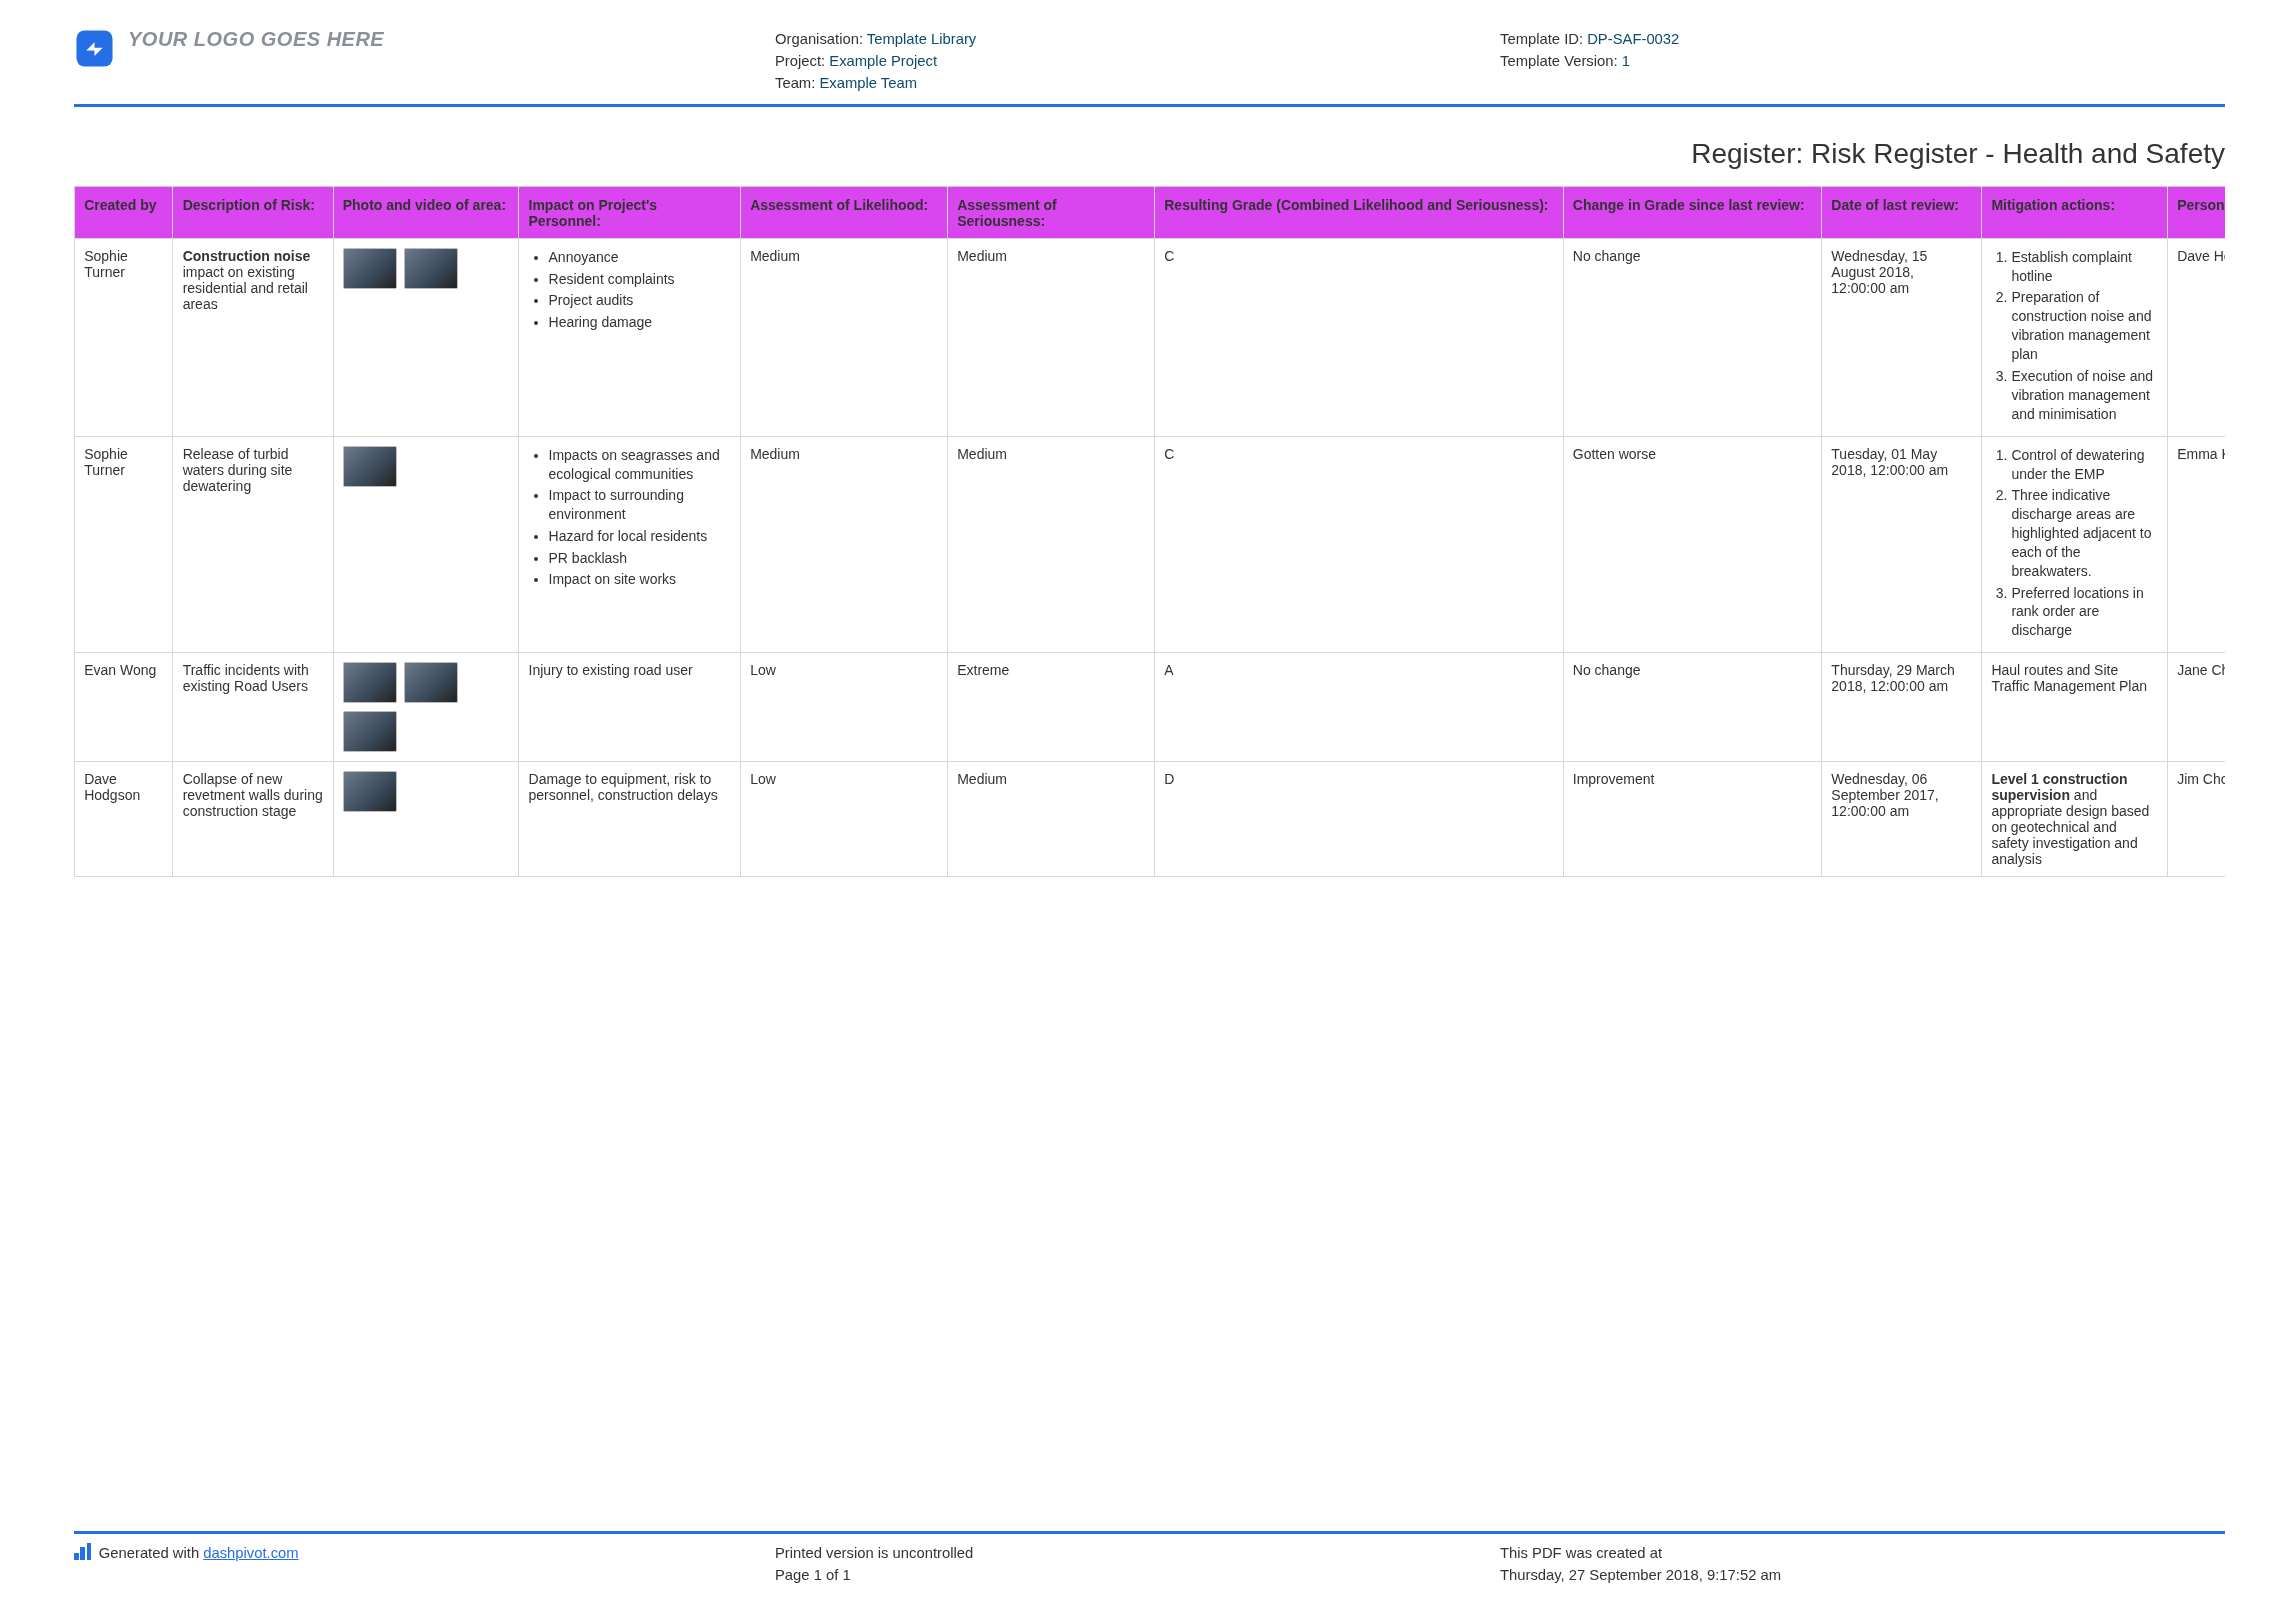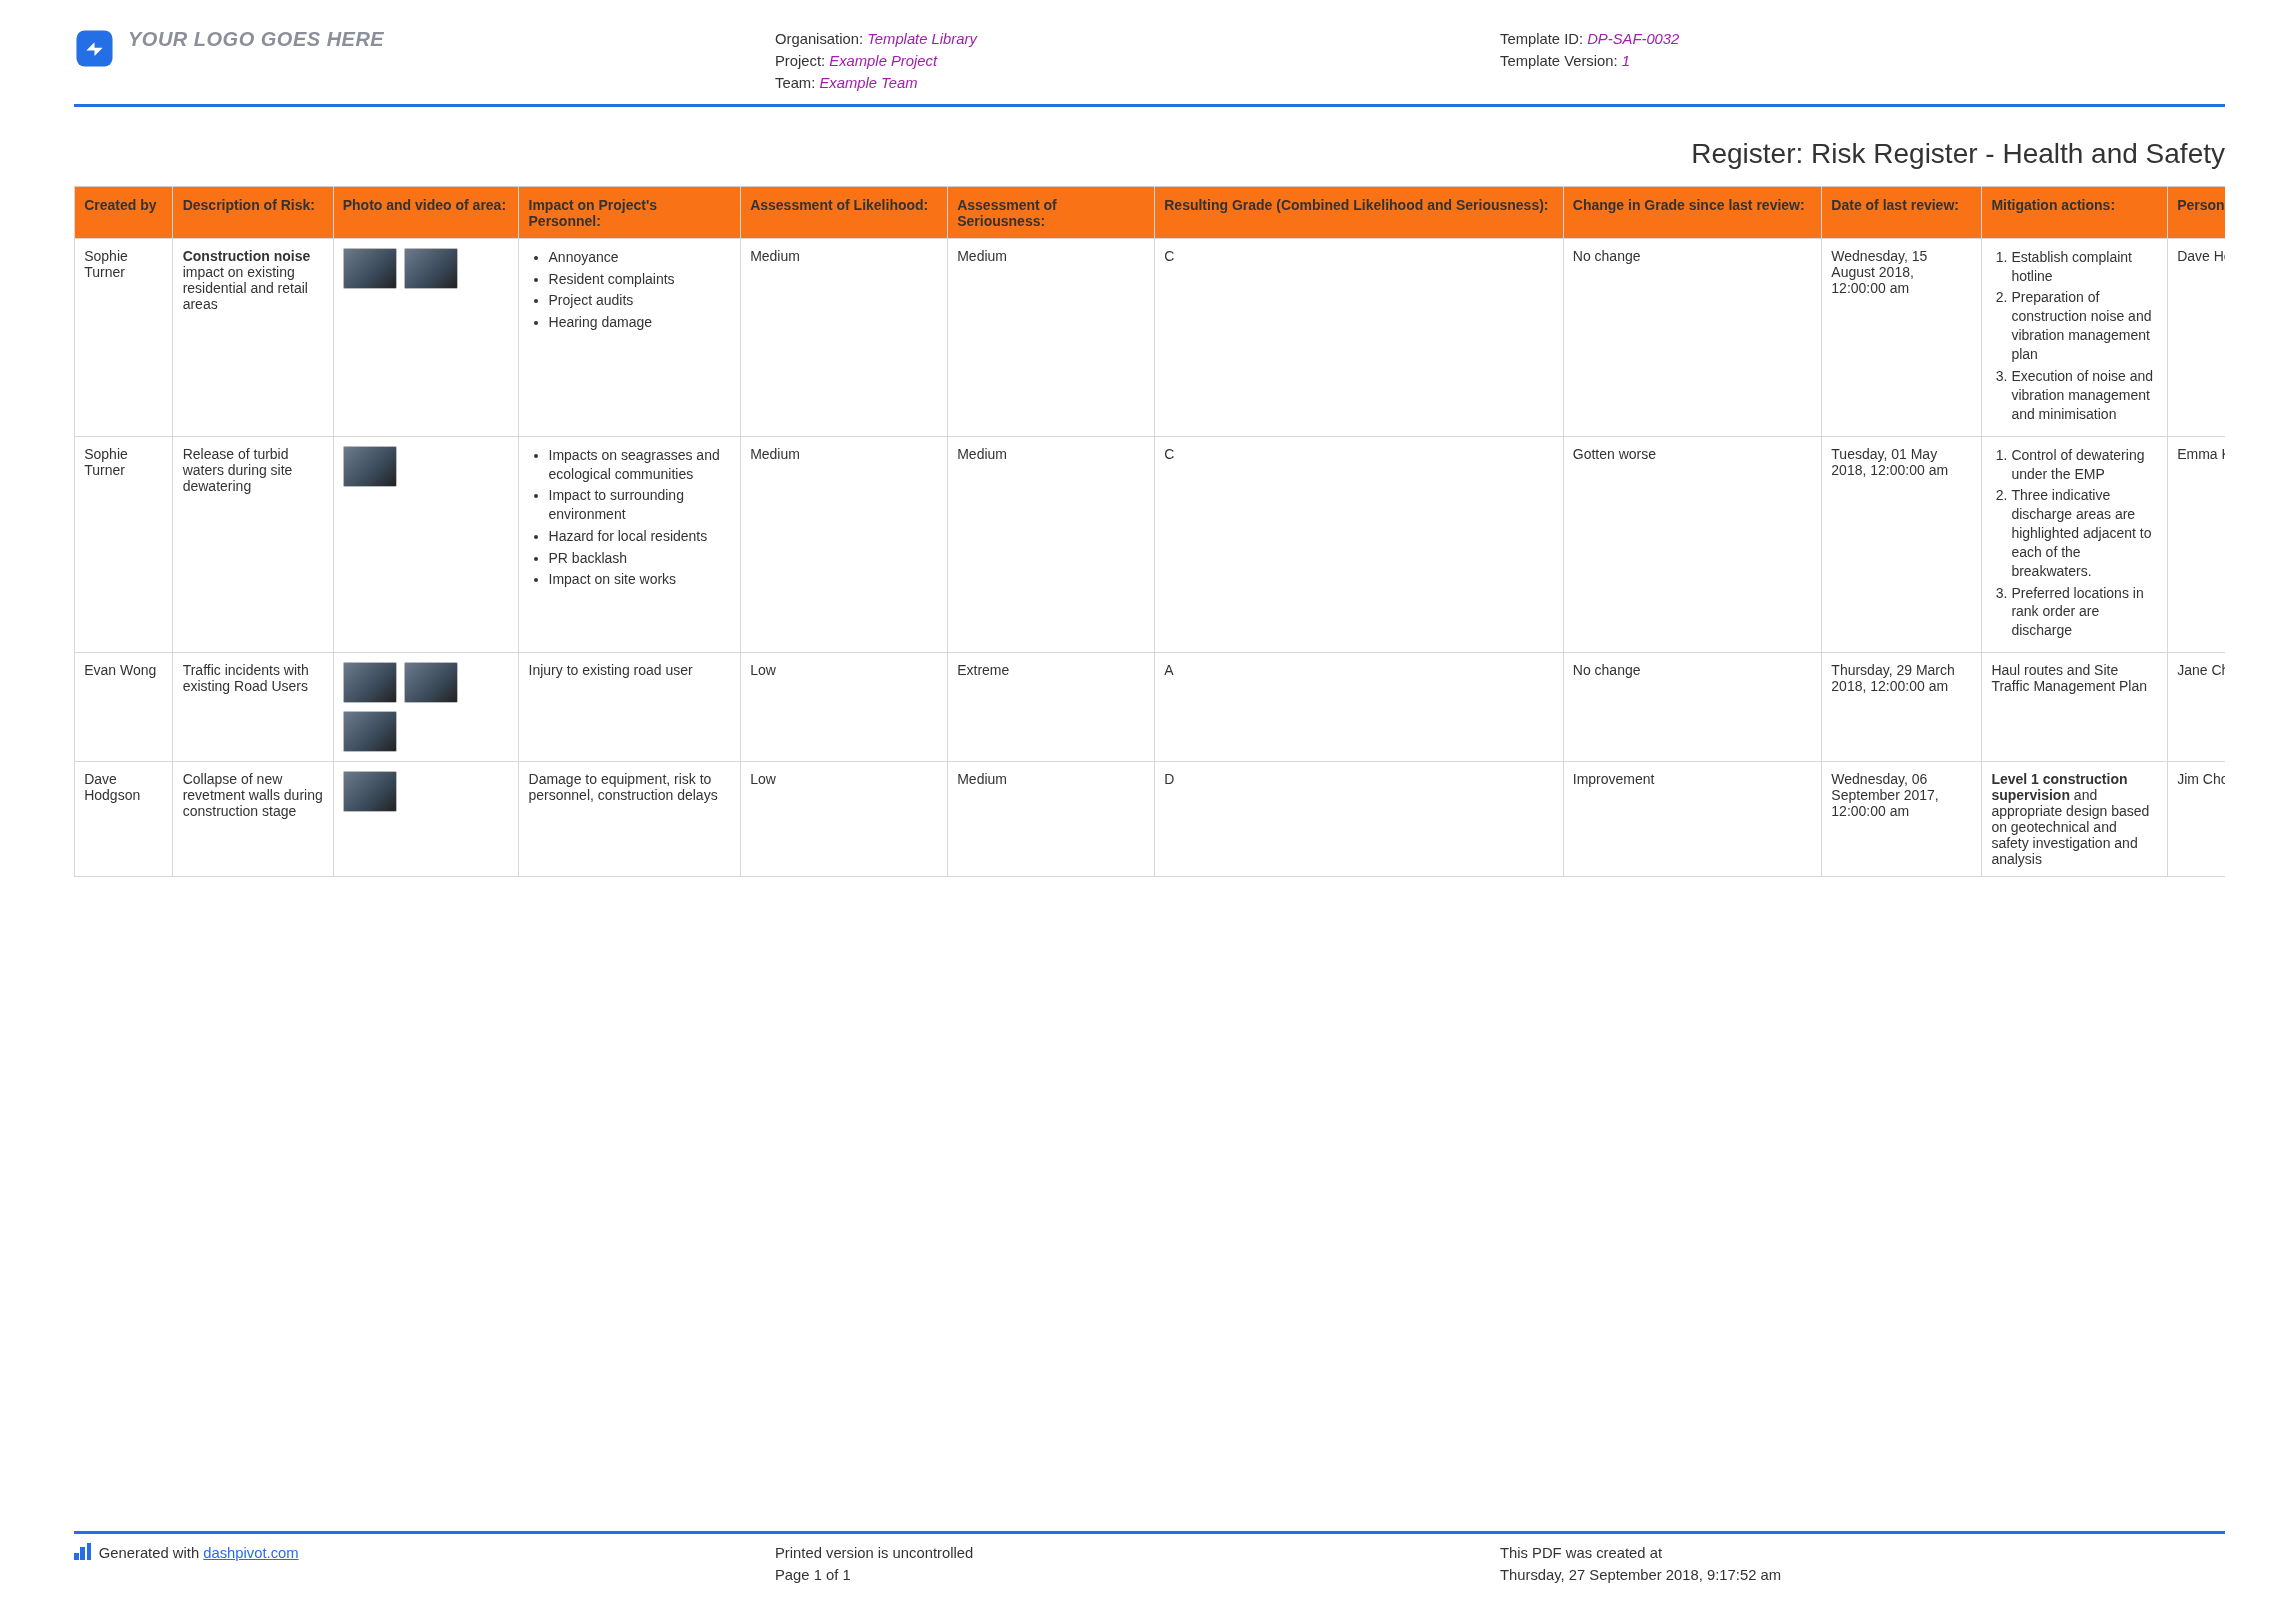--- a/index.html
+++ b/index.html
@@ -31,21 +31,21 @@
   .logo-text {
     font-style: italic;
     font-weight: bold;
     color: #8a8f9a;
     font-size: 20px;
     letter-spacing: 0.5px;
   }
   .meta-cols { display: flex; flex: 1; }
   .meta-col { flex: 1; font-size: 14.8px; line-height: 1.5; color: #333; }
   .meta-col .lbl { font-weight: normal; }
-  .meta-col .val { color: #a21caf; font-style: italic; }
+  .meta-col .val { color: #0c4a6e; }
   .title {
     font-size: 28px;
     color: #333;
     margin: 31px 0 16.6px 0;
     font-weight: 400;
     text-align: right;
   }
   .table-wrap {
     width: 100%;
     overflow: hidden;
@@ -56,21 +56,21 @@
     table-layout: fixed;
     font-size: 14px;
   }
   table.risk th, table.risk td {
     border: 0.9px solid #d7d7d7;
     padding: 9.2px 9.2px;
     vertical-align: top;
     text-align: left;
   }
   table.risk th {
-    background: #f97316;
+    background: #d946ef;
     font-weight: bold;
     font-size: 14px;
     color: #333;
     border-top: 1.8px solid #ccc;
   }
   col.c0  { width: 88px; }
   col.c1  { width: 143px; }
   col.c2  { width: 166px; }
   col.c3  { width: 198px; }
   col.c4  { width: 185px; }

